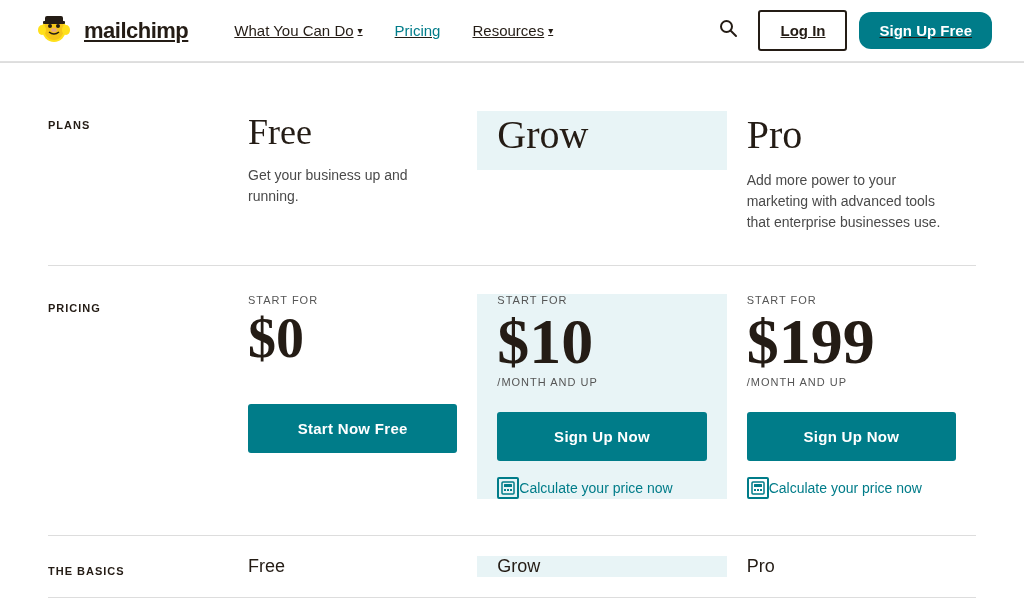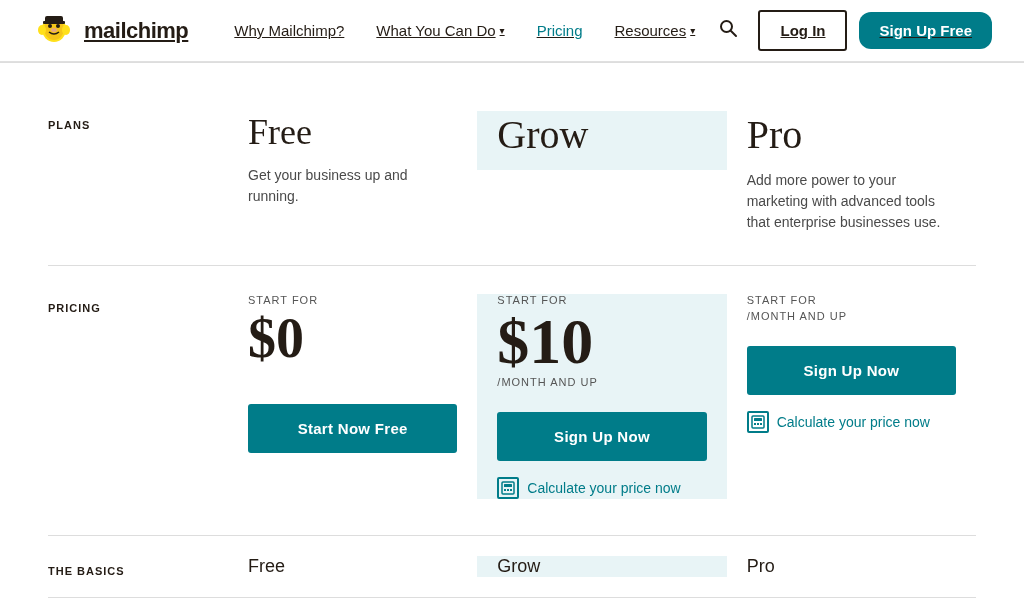--- a/index.html
+++ b/index.html
@@ -192,21 +192,20 @@
       cursor: pointer;
       text-align: center;
       border-radius: 3px;
       margin-bottom: 16px;
       letter-spacing: 0.3px;
     }
 
     .calc-link {
       display: flex;
       align-items: center;
-      gap: 8px;
       color: #007c89;
       font-size: 14px;
       cursor: pointer;
       text-decoration: none;
     }
     .calc-icon {
       width: 22px;
       height: 22px;
       border: 2px solid #007c89;
       border-radius: 2px;
@@ -242,23 +241,20 @@
 
       <rect x="13" y="7" width="18" height="8" rx="2" fill="#241c15"></rect>
       <rect x="11" y="12" width="22" height="3" rx="1" fill="#241c15"></rect>
 
       <ellipse cx="22" cy="21" rx="3" ry="2" fill="#e8a87c"></ellipse>
     </svg>
     <span style="font-size:22px;font-weight:700;color:#241c15;letter-spacing:-0.5px;">mailchimp</span>
   </a>
 
   <div class="nav-links">
-    <a class="nav-link">
-      <span>Why Mailchimp?</span>
-    </a>
     <a class="nav-link">
       <span>What You Can Do</span>
       <span class="chevron">▾</span>
     </a>
     <a class="nav-link active">
       <span>Pricing</span>
     </a>
     <a class="nav-link">
       <span>Resources</span>
       <span class="chevron">▾</span>
@@ -324,20 +320,21 @@
               <rect x="6" y="8" width="2" height="2" rx="0.3" fill="#007c89"></rect>
               <rect x="9" y="8" width="2" height="2" rx="0.3" fill="#007c89"></rect>
             </svg>
           </span>
           <span>Calculate your price now</span>
         </a>
       </div>
 
       <div class="plan-col">
         <div class="start-for">START FOR</div>
+        <div class="price large">$199</div>
         <div class="per-month">/MONTH AND UP</div>
         <button class="btn-plan">Sign Up Now</button>
         <a class="calc-link">
           <span class="calc-icon">
             <svg width="14" height="14" viewBox="0 0 14 14" fill="none" xmlns="http://www.w3.org/2000/svg">
               <rect x="1" y="1" width="12" height="12" rx="1" stroke="#007c89" stroke-width="1.5"></rect>
               <rect x="3" y="3" width="8" height="3" rx="0.5" fill="#007c89"></rect>
               <rect x="3" y="8" width="2" height="2" rx="0.3" fill="#007c89"></rect>
               <rect x="6" y="8" width="2" height="2" rx="0.3" fill="#007c89"></rect>
               <rect x="9" y="8" width="2" height="2" rx="0.3" fill="#007c89"></rect>

